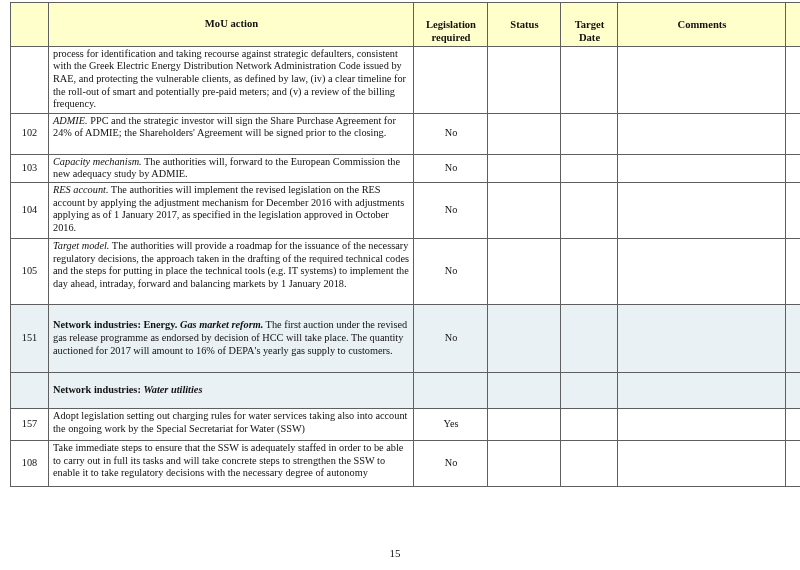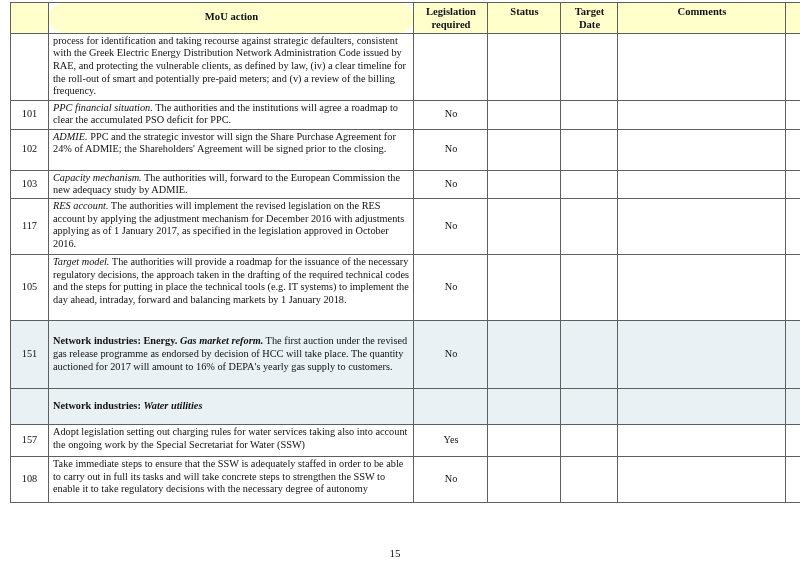--- a/index.html
+++ b/index.html
@@ -20,23 +20,23 @@
   .doc-table td,.doc-table th{
     border:1px solid var(--border);
     font-size:10.3px;line-height:12.7px;
     padding:1px 3px 1px 4px;
     vertical-align:top;text-align:left;overflow:hidden;
     word-wrap:break-word;
   }
   .doc-table thead th{
     background:var(--header-bg);
     font-weight:bold;font-size:10.6px;line-height:12.8px;
-    text-align:center;vertical-align:top;padding-top:3px;
+    text-align:center;vertical-align:top;padding-top:16px;
   }
-  .doc-table thead th.action-h{vertical-align:middle;padding-top:1px;border-radius:15px;}
+  .doc-table thead th.action-h{vertical-align:middle;padding-top:1px;}
   td.num{ text-align:center;vertical-align:middle;padding:1px;}
   td.leg{ text-align:center;vertical-align:middle;}
   tr.section td{background:var(--section-bg);}
   tr.section td.action{vertical-align:middle;margin-left:29px;}
   td.action i{font-style:italic;}
   td.action b{font-weight:bold;}
   
   tr.r-head{height:30px;}
   tr.r0{height:67px;}
   tr.r1{height:29px;}
@@ -80,49 +80,40 @@
   <tbody>
     <tr class="r0">
       <td class="num"></td>
       <td class="action"><b></b><b><i></i></b><i></i><span>process for identification and taking recourse against strategic defaulters, consistent with the Greek Electric Energy Distribution Network Administration Code issued by RAE, and protecting the vulnerable clients, as defined by law, (iv) a clear timeline for the roll-out of smart and potentially pre-paid meters; and (v) a review of the billing frequency.</span></td>
       <td class="leg"></td>
       <td></td>
       <td></td>
       <td></td>
       <td></td>
     </tr>
-    <tr class="r1">
-      <td class="num">101</td>
-      <td class="action"><b></b><b><i></i></b><i>PPC financial situation.</i><span> The authorities and the institutions will agree a roadmap to clear the accumulated PSO deficit for PPC.</span></td>
-      <td class="leg">No</td>
-      <td></td>
-      <td></td>
-      <td></td>
-      <td></td>
-    </tr>
     <tr class="r2">
       <td class="num">102</td>
       <td class="action"><b></b><b><i></i></b><i>ADMIE.</i><span> PPC and the strategic investor will sign the Share Purchase Agreement for 24% of ADMIE; the Shareholders' Agreement will be signed prior to the closing.</span></td>
       <td class="leg">No</td>
       <td></td>
       <td></td>
       <td></td>
       <td></td>
     </tr>
     <tr class="r3">
       <td class="num">103</td>
       <td class="action"><b></b><b><i></i></b><i>Capacity mechanism.</i><span> The authorities will, forward to the European Commission the new adequacy study by ADMIE.</span></td>
       <td class="leg">No</td>
       <td></td>
       <td></td>
       <td></td>
       <td></td>
     </tr>
     <tr class="r4">
-      <td class="num">117</td>
+      <td class="num">104</td>
       <td class="action"><b></b><b><i></i></b><i>RES account.</i><span> The authorities will implement the revised legislation on the RES account by applying the adjustment mechanism for December 2016 with adjustments applying as of 1 January 2017, as specified in the legislation approved in October 2016.</span></td>
       <td class="leg">No</td>
       <td></td>
       <td></td>
       <td></td>
       <td></td>
     </tr>
     <tr class="r5">
       <td class="num">105</td>
       <td class="action"><b></b><b><i></i></b><i>Target model.</i><span> The authorities will provide a roadmap for the issuance of the necessary regulatory decisions, the approach taken in the drafting of the required technical codes and the steps for putting in place the technical tools (e.g. IT systems) to implement the day ahead, intraday, forward and balancing markets by 1 January 2018.</span></td>

